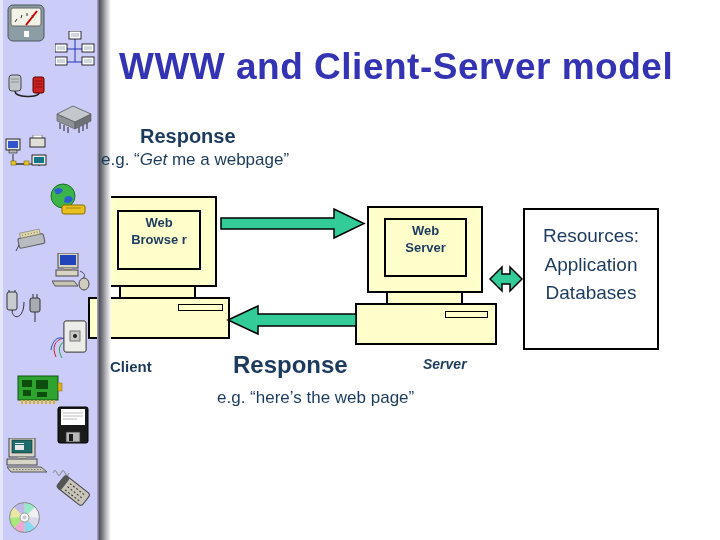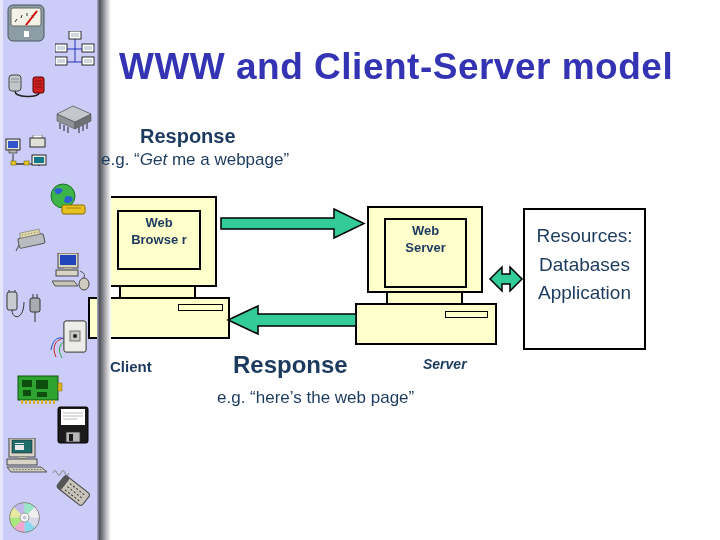--- a/index.html
+++ b/index.html
@@ -27,35 +27,35 @@
   .response-example { position:absolute; left:217px; top:388px; font-size:17px; z-index:4; }
 
   
   .part { position:absolute; background:#ffffcc; border:2px solid #000; z-index:2; }
   .monitor-client { left:100px; top:196px; width:117px; height:91px; }
   .screen-client  { left:117px; top:210px; width:84px;  height:60px; }
   .neck-client    { left:119px; top:285px; width:77px;  height:14px; }
   .base-client    { left:88px;  top:297px; width:142px; height:42px; }
   .slot-client    { left:178px; top:304px; width:45px;  height:7px; border-width:1px; }
   .monitor-server { left:367px; top:206px; width:116px; height:87px; }
-  .screen-server  { left:384px; top:218px; width:83px;  height:70px; }
+  .screen-server  { left:384px; top:218px; width:83px;  height:59px; }
   .neck-server    { left:386px; top:291px; width:77px;  height:14px; }
   .base-server    { left:355px; top:303px; width:142px; height:42px; }
   .slot-server    { left:445px; top:311px; width:43px;  height:7px; border-width:1px; }
   .screen-text { width:62px; margin:3px auto 0; text-align:center; font-size:13px; font-weight:bold;
                  line-height:1.3; color:#1b3a5e; }
 
   
   .arrow { position:absolute; z-index:2; }
   .arrow-request  { left:219px; top:198px; }
   .arrow-response { left:225px; top:303px; }
   .arrow-double   { left:486px; top:260px; }
 
   
-  .resources { position:absolute; left:523px; top:208px; width:123px; height:142px; background:#fff;
+  .resources { position:absolute; left:523px; top:208px; width:136px; height:142px; background:#fff;
                border:2px solid #000; z-index:2; padding-top:12px; text-align:center;
                font-size:19px; line-height:1.5; color:#1b3a5e; }
 </style>
 </head>
 <body>
 
 <div class="canvas">
 
   <div class="sidebar">
     <div class="sidebar-edge-light"></div>
@@ -237,22 +237,22 @@
   </svg>
   <svg class="arrow arrow-response" width="134" height="34" viewBox="0 0 134 34">
     <polygon points="3,17 33,3 33,11 131,11 131,23 33,23 33,31" fill="#33cc99" stroke="#000" stroke-width="1.5"></polygon>
   </svg>
   <svg class="arrow arrow-double" width="40" height="38" viewBox="0 0 40 38">
     <polygon points="4,19 16,7 16,14 24,14 24,7 36,19 24,31 24,24 16,24 16,31" fill="#33cc99" stroke="#000" stroke-width="1.5"></polygon>
   </svg>
 
   <div class="resources">
     <div>Resources:</div>
+    <div>Application</div>
     <div>Databases</div>
-    <div>Application</div>
   </div>
 
   <div class="client-caption navy">Client</div>
   <div class="response-label navy">Response</div>
   <div class="server-caption navy">Server</div>
   <div class="response-example navy">e.g. “here’s the web page”</div>
 
 </div>
 
 </body></html>

